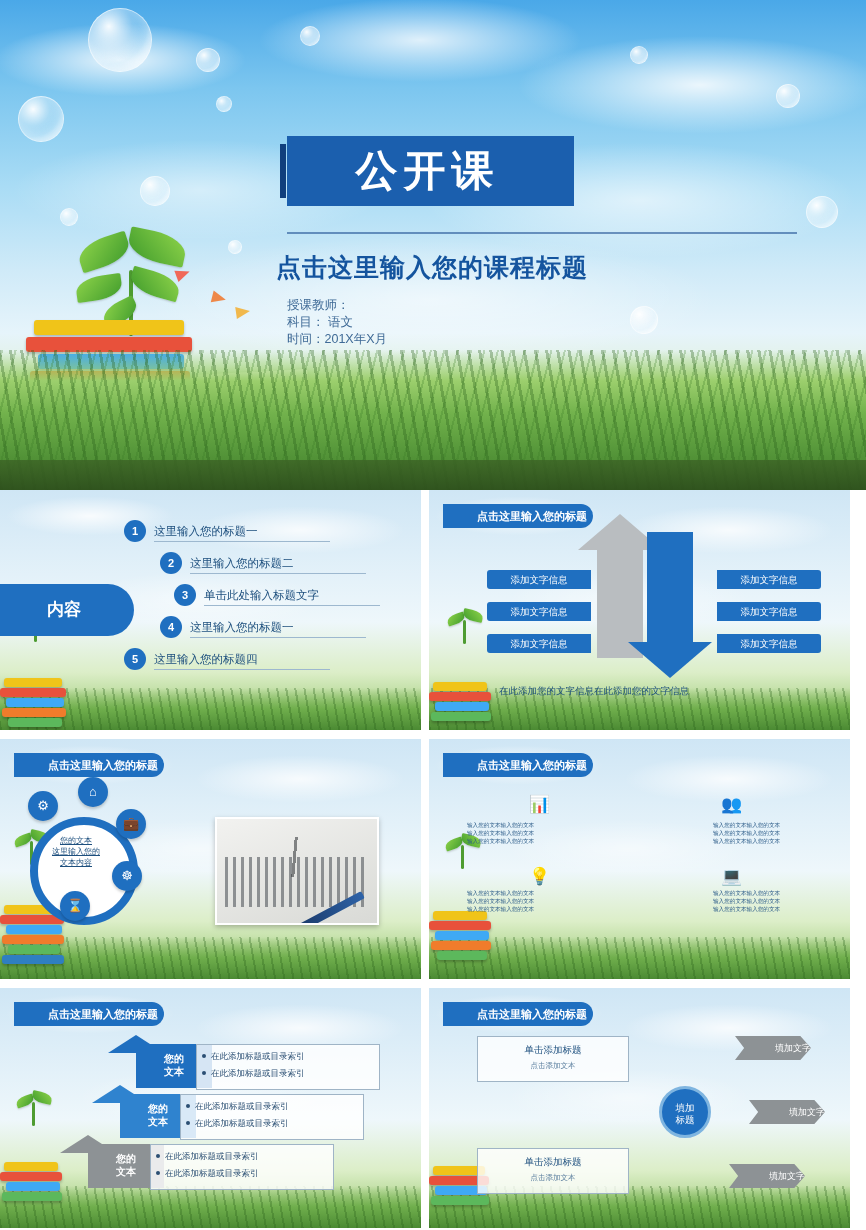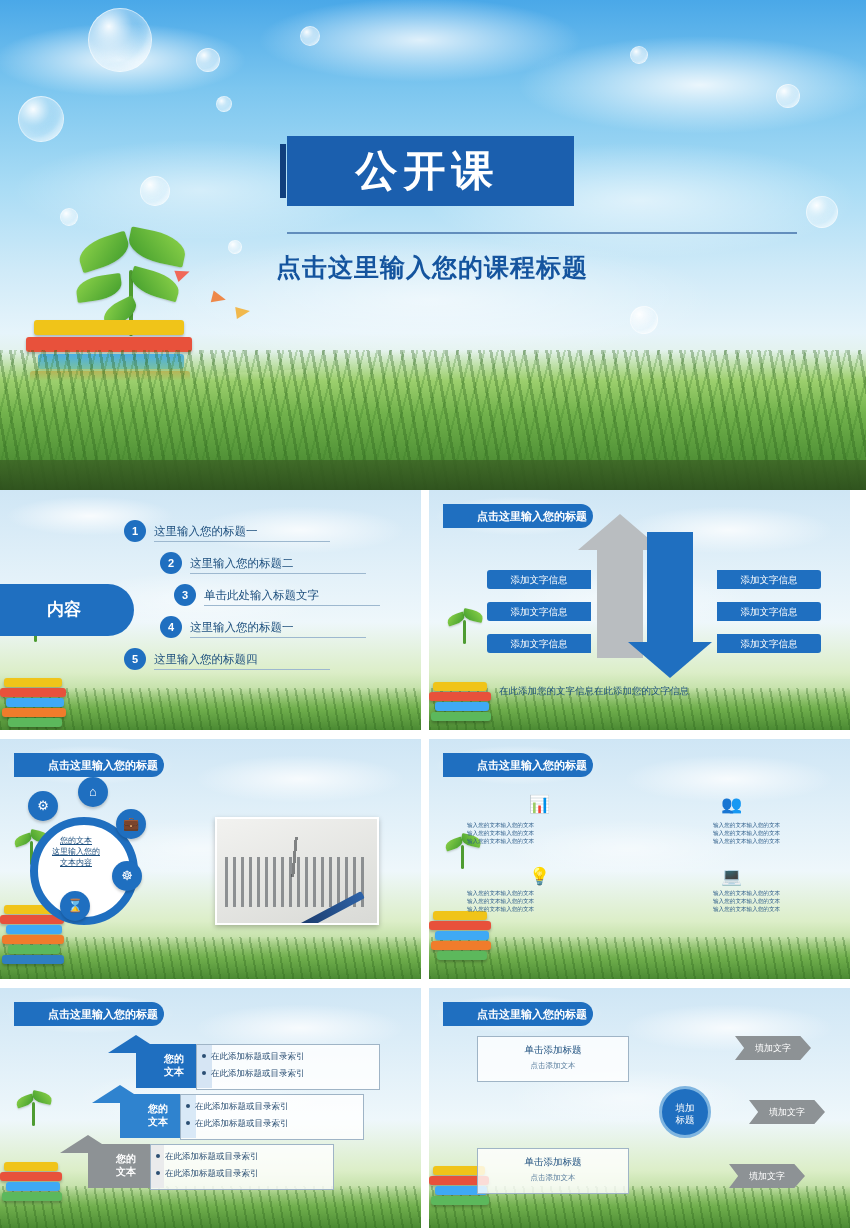--- a/index.html
+++ b/index.html
@@ -122,21 +122,21 @@
   .txtcard div:before{content:"";position:absolute;left:-9px;top:4px;width:4px;height:4px;background:#2b4f73;border-radius:50%;}
 
   
   .fcard{position:absolute;width:150px;height:44px;background:rgba(255,255,255,.8);border:1px solid #9fb4c6;}
   .fcard .t{font-size:9.5px;color:#1d4f7e;text-align:center;margin-top:7px;}
   .fcard .s{font-size:7.5px;color:#5a7e9e;text-align:center;margin-top:4px;}
   .fbanner{position:absolute;left:14px;top:110px;width:176px;height:26px;background:#1f6fc0;border-radius:13px 0 0 13px;
      color:#fff;font-size:10px;line-height:26px;text-align:center;}
   .fcircle{position:absolute;left:230px;top:98px;width:52px;height:52px;border-radius:50%;background:#1f6fc0;border:3px solid #7fb5e0;
      color:#fff;font-size:9.5px;line-height:12px;text-align:center;padding-top:13px;box-sizing:border-box;}
-  .chev{position:absolute;width:76px;height:24px;background:#8d9295;color:#fff;font-size:9px;line-height:24px;text-align:center;
+  .chev{position:absolute;width:76px;height:24px;background:#8d9295;color:#fff;font-size:9px;line-height:24px;text-align:right;
      clip-path:polygon(0 0,86% 0,100% 50%,86% 100%,0 100%,12% 50%);}
 </style>
 </head>
 <body>
 
 <div class="page">
 
   <div class="hero">
     <div class="clouds"></div>
 
@@ -183,20 +183,25 @@
     <div class="plane" style="left:236px;top:306px;transform:rotate(-8deg);border-left-color:#f2b33d;"></div>
 
     <div class="grass"></div>
     <div class="soil"></div>
 
     <div class="title-block">
       <div class="title-text">公开课</div>
     </div>
     <div class="hero-rule"></div>
     <div class="hero-sub">点击这里输入您的课程标题</div>
+    <div class="hero-meta">
+      <div>授课教师：</div>
+      <div>科目：  语文</div>
+      <div>时间：201X年X月</div>
+    </div>
   </div>
 
   <div class="grid">
 
     <div class="slide" style="left:0;top:0;">
       <div class="s-bg"></div>
         <div class="s-clouds"></div>
       <div class="s-grass"></div>
       <div class="s-books">
         <div class="bk" style="left:4px;top:34px;width:58px;background:#f0c419;"></div>

